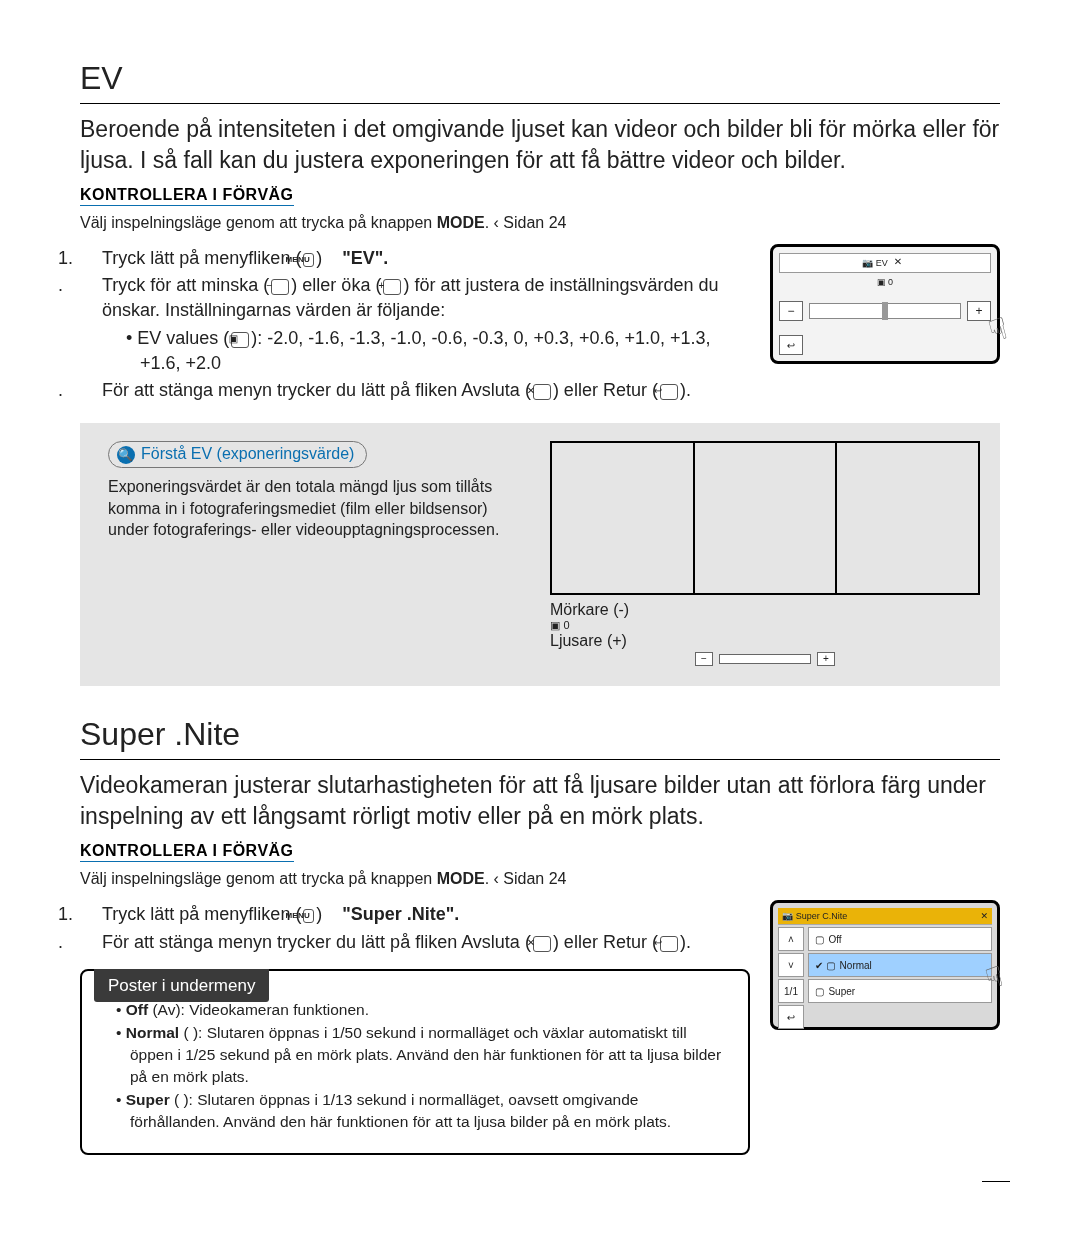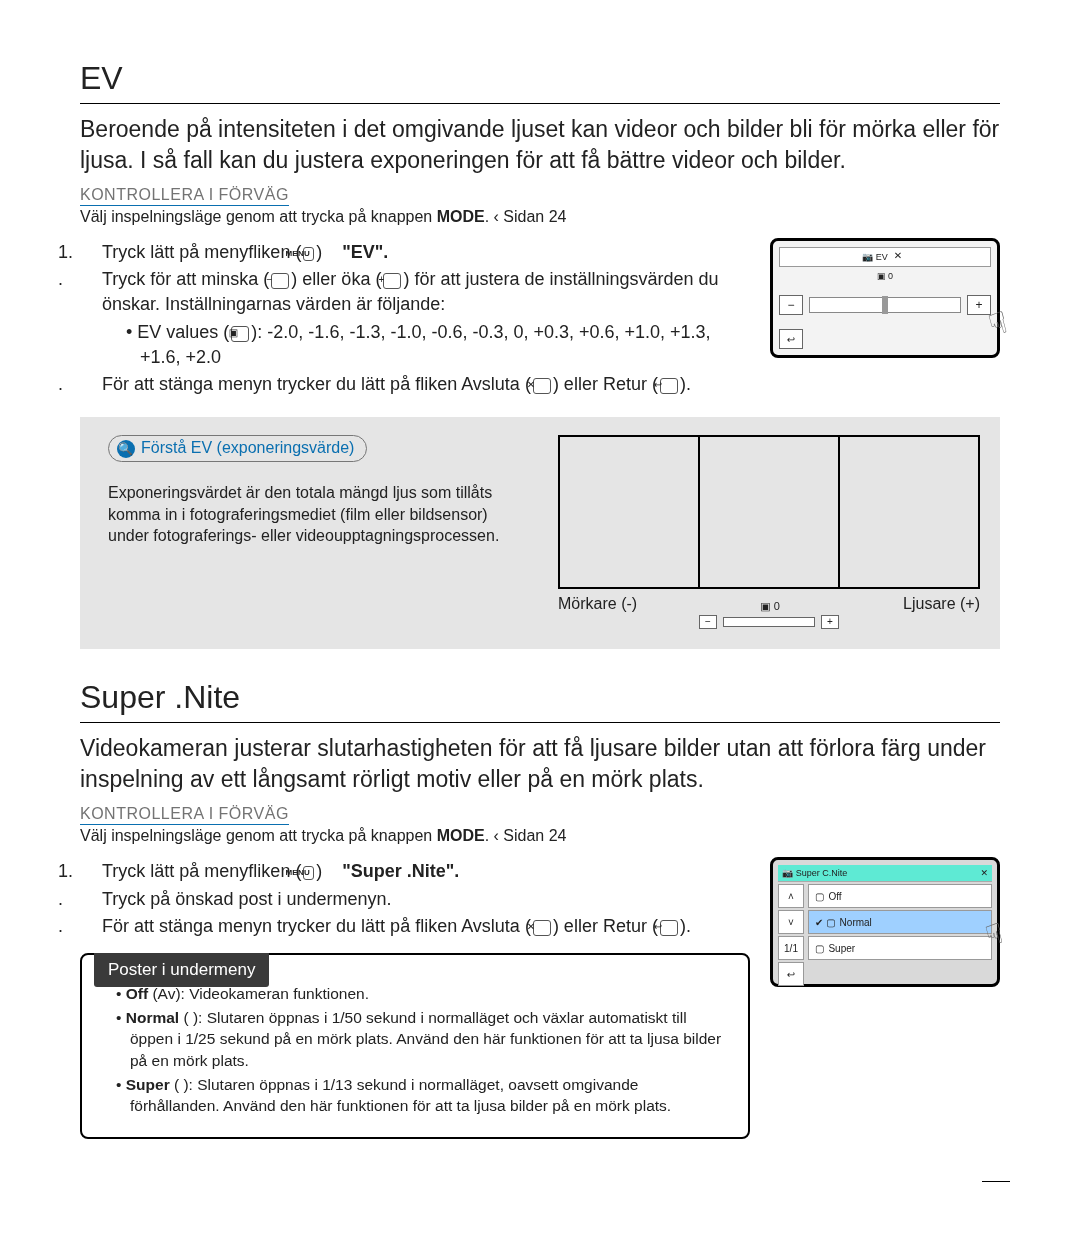--- a/index.html
+++ b/index.html
@@ -26,26 +26,28 @@
     border: none;
     border-top: 1px solid #000;
     margin: 0 0 10px 0;
   }
   .intro {
     font-size: 23px;
     line-height: 1.35;
     margin: 6px 0 10px 0;
   }
   .precheck {
-    color: #737373;
+    color: #000000;
     font-size: 16px;
     letter-spacing: 0.5px;
     border-bottom: 1px solid #0a6fb0;
     display: inline-block;
     padding-bottom: 1px;
+    margin-bottom: 6px;
+    font-weight: bold;
   }
   .precheck-text {
     font-size: 16px;
     margin: 2px 0 12px 0;
   }
   .content-row {
     display: flex;
     align-items: flex-start;
     gap: 20px;
   }
@@ -112,49 +114,49 @@
     position:absolute; right:-10px; bottom:14px; font-size:30px; transform: rotate(-15deg);
     color:#666;
   }
 
   
   .info-panel {
     background: #e5e5e5;
     margin-top: 18px;
     padding: 18px 20px 20px 28px;
     display:flex;
-    gap: 30px;
+    gap: 22px;
   }
   .info-left { flex: 0 0 420px; }
   .info-callout {
     display:inline-block;
     border: 1px solid #777;
     border-radius: 14px;
     padding: 3px 12px 3px 8px;
     color: #0a6fb0;
     font-size: 16px;
     background:#e5e5e5;
   }
   .info-callout .mag {
     display:inline-block; width:18px; height:18px; border-radius:50%;
     background:#0a6fb0; color:#fff; font-size:12px; text-align:center; line-height:18px;
     margin-right:6px;
   }
-  .info-text { font-size: 16px; line-height:1.35; margin-top:20px; }
+  .info-text { font-size: 16px; line-height:1.35; margin-top:8px; }
   .info-right { flex:1; }
   .tri-frame {
     border: 2px solid #000;
     height: 150px;
     display:flex;
   }
   .tri-frame > div { flex:1; border-right:2px solid #000; }
   .tri-frame > div:last-child { border-right:none; }
   .tri-labels {
     display:flex; justify-content:space-between; margin-top:6px;
-    font-size:16px; align-items:flex-end;
+    font-size:16px; align-items:flex-start;flex-direction:column;
   }
   .mini-slider {
     display:flex; align-items:center; gap:6px; font-size:11px;
   }
   .mini-slider .bar { width:90px; height:8px; border:1px solid #666; background:#fff; }
   .mini-slider .b { width:16px; height:12px; border:1px solid #666; background:#fff; text-align:center; font-size:10px; line-height:12px;}
 
   
   .section2 { margin-top: 30px; }
 
@@ -162,21 +164,21 @@
   .lcd2 {
     width: 230px; height: 130px;
     border: 3px solid #000; border-radius: 8px;
     background: #d9d9d9;
     box-sizing: border-box;
     padding: 5px;
     font-size: 10px;
     position: relative;
   }
   .lcd2 .hdr {
-    background: #5eead4; height:16px; display:flex; justify-content:space-between;
+    background: #eab308; height:16px; display:flex; justify-content:space-between;
     align-items:center; padding:0 4px; font-size:9px; border-bottom:1px solid #aaa;
   }
   .lcd2 .body { display:flex; margin-top:2px; }
   .lcd2 .navcol { width:26px; display:flex; flex-direction:column; gap:2px; }
   .lcd2 .navcol .nb {
     height:22px; border:1px solid #999; background:#fff; font-size:10px;
     display:flex; align-items:center; justify-content:center;
   }
   .lcd2 .items { flex:1; margin-left:4px; display:flex; flex-direction:column; gap:2px;}
   .lcd2 .item {
@@ -300,23 +302,20 @@
     <p class="intro">Videokameran justerar slutarhastigheten för att få ljusare bilder utan att förlora färg under inspelning av ett långsamt rörligt motiv eller på en mörk plats.</p>
     <div class="precheck">KONTROLLERA I FÖRVÄG</div>
     <div class="precheck-text">
       <span>Välj inspelningsläge genom att trycka på knappen </span><span class="bold">MODE</span><span>.  ‹ Sidan 24</span>
     </div>
 
     <div class="content-row">
       <div class="steps">
         <div class="line">
           <span class="num">1.</span><span>Tryck lätt på menyfliken (</span><span class="glyph menu">MENU</span><span>)</span>&nbsp;&nbsp;&nbsp;&nbsp;<span class="bold">"Super .Nite".</span>
-        </div>
-        <div class="line">
-          <span class="num">.</span><span>Tryck på önskad post i undermenyn.</span>
         </div>
         <div class="line">
           <span class="num">.</span><span>För att stänga menyn trycker du lätt på fliken Avsluta (</span><span class="glyph sq">✕</span><span>) eller Retur (</span><span class="glyph sq">↩</span><span>).</span>
         </div>
 
         <div class="submenu-box">
           <div class="submenu-tab">Poster i undermeny</div>
           <ul>
             <li><span class="bold">Off</span><span> (Av): Videokameran funktionen.</span></li>
             <li><span class="bold">Normal</span><span> (   ): Slutaren öppnas i 1/50 sekund i normalläget och växlar automatiskt till öppen i 1/25 sekund på en mörk plats. Använd den här funktionen för att ta ljusa bilder på en mörk plats.</span></li>

